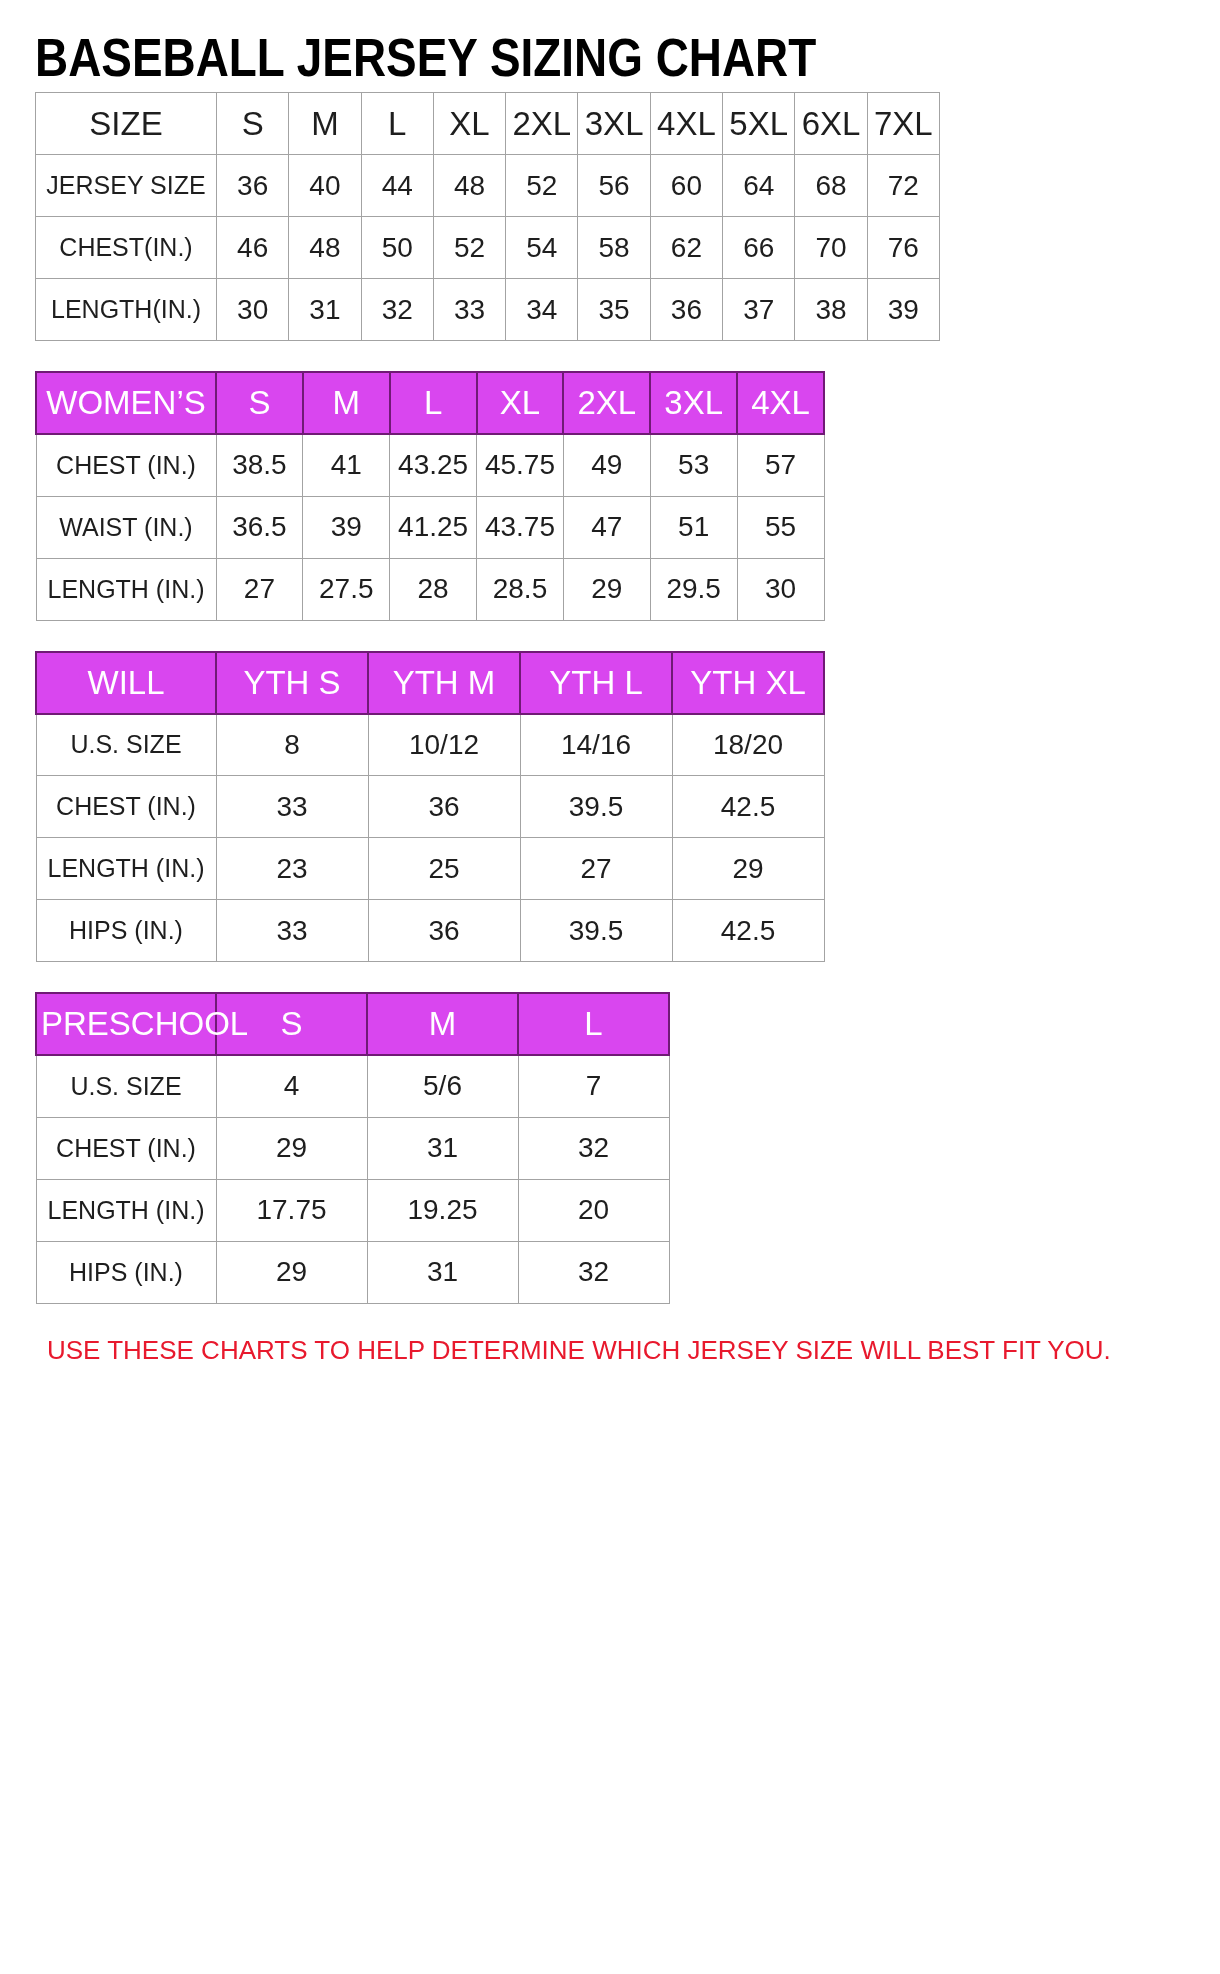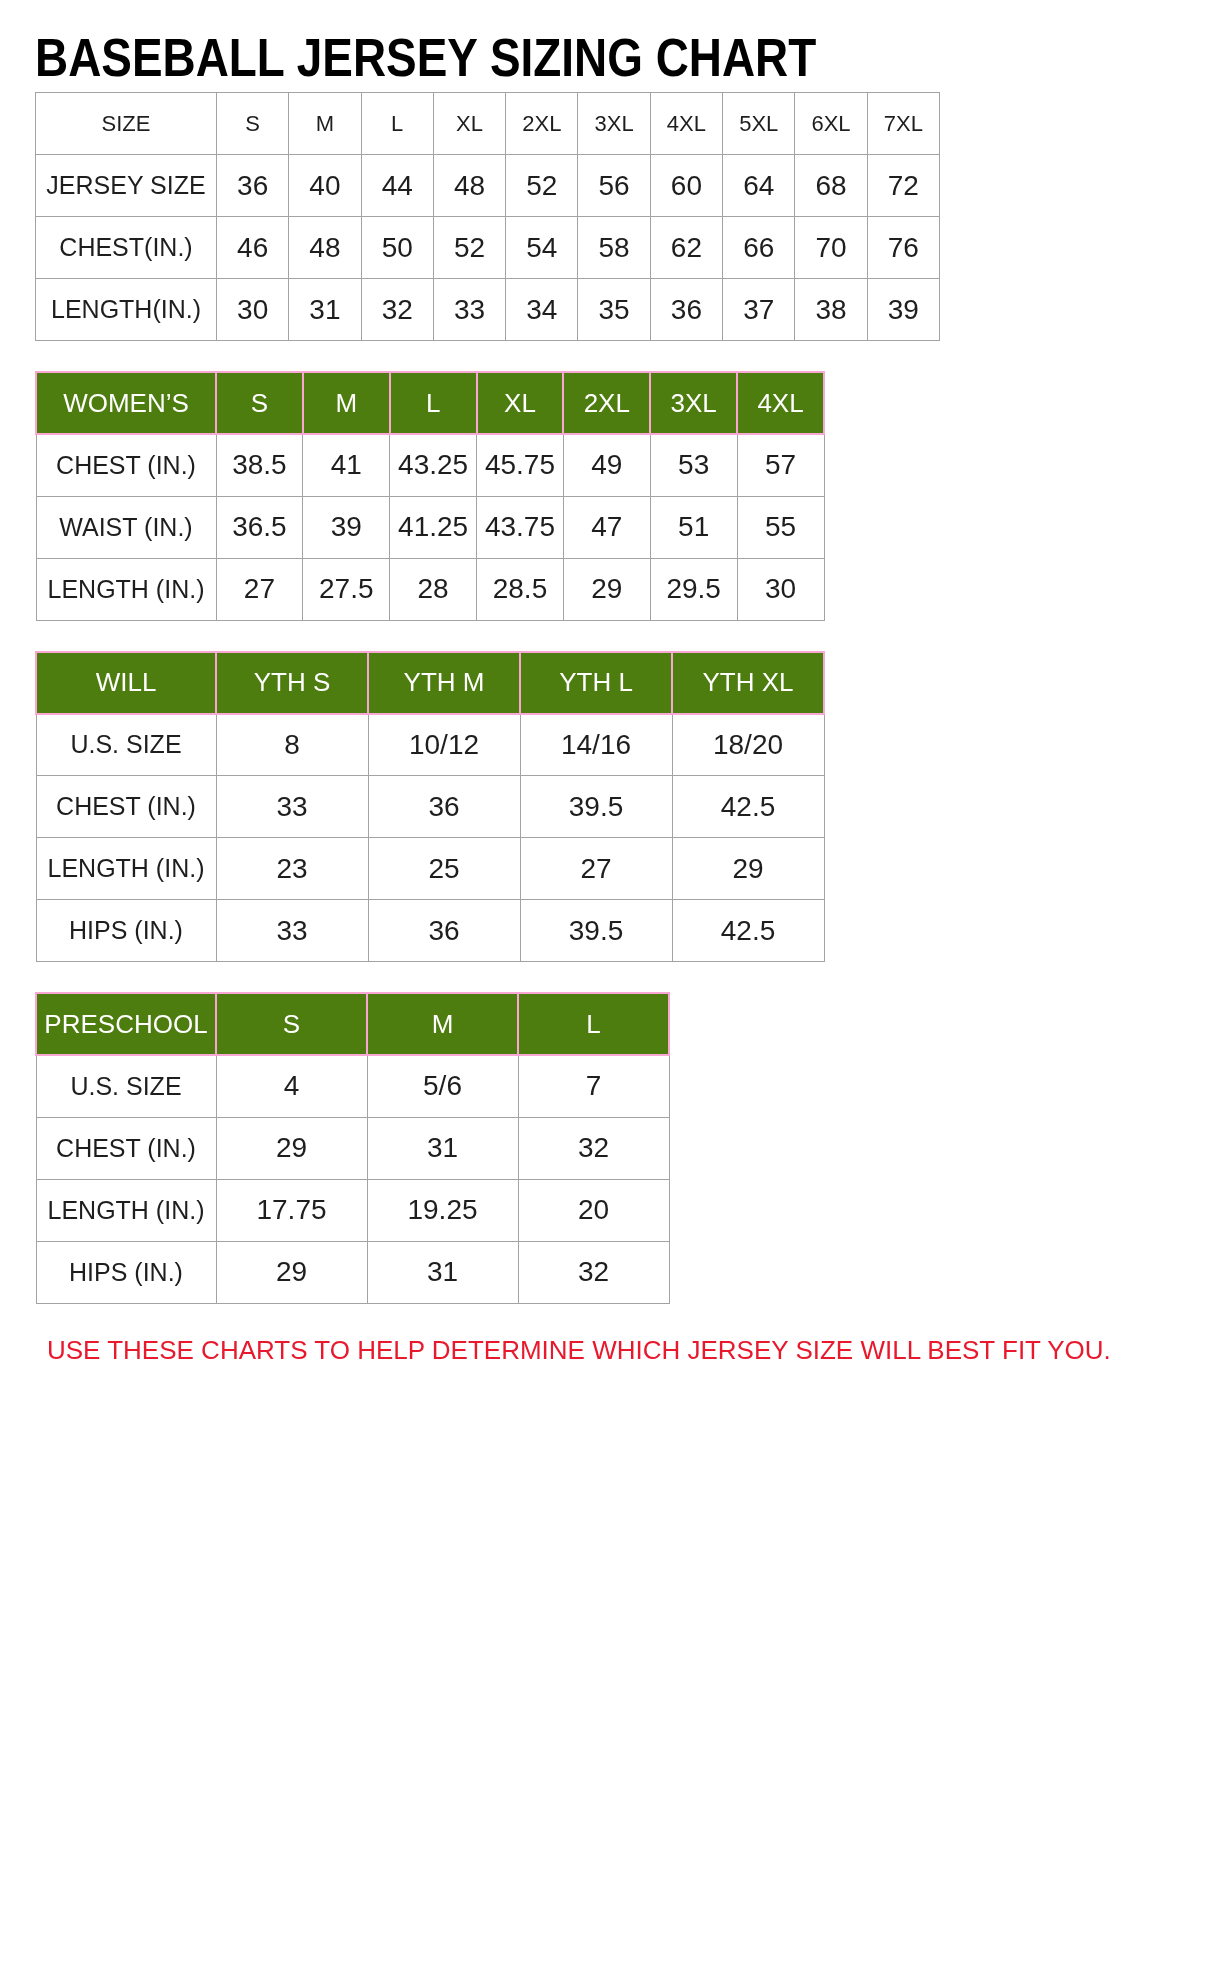--- a/index.html
+++ b/index.html
@@ -72,32 +72,32 @@
   }
 
   table.sizing-table td {
     border: 1px solid #a3a3a3;
     font-size: 28px;
   }
   table.sizing-table td.row-label { font-size: 25px; line-height: 1.15; }
 
   
   table.sizing-table th {
-    background: #4d7c0f;
+    background: #d946ef;
     color: #ffffff;
-    border: 2px solid #f9a8d4;
-    font-size: 26px;
+    border: 2px solid #701a75;
+    font-size: 33px;
   }
 
   
   table.t-men th {
     background: #ffffff;
     color: #1e1e1e;
     border: 1px solid #a3a3a3;
-    font-size: 22px;
+    font-size: 33px;
   }
 </style>
 </head>
 <body>
 
 <div class="page">
 
   <div class="page-title">BASEBALL JERSEY SIZING CHART</div>
 
 

